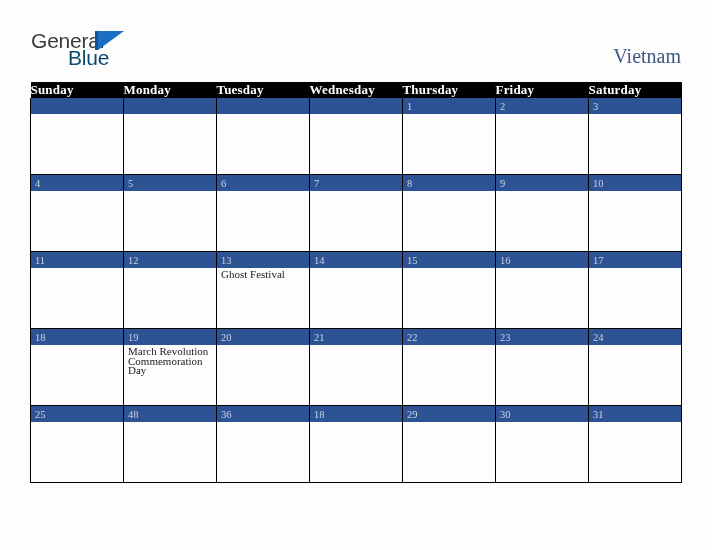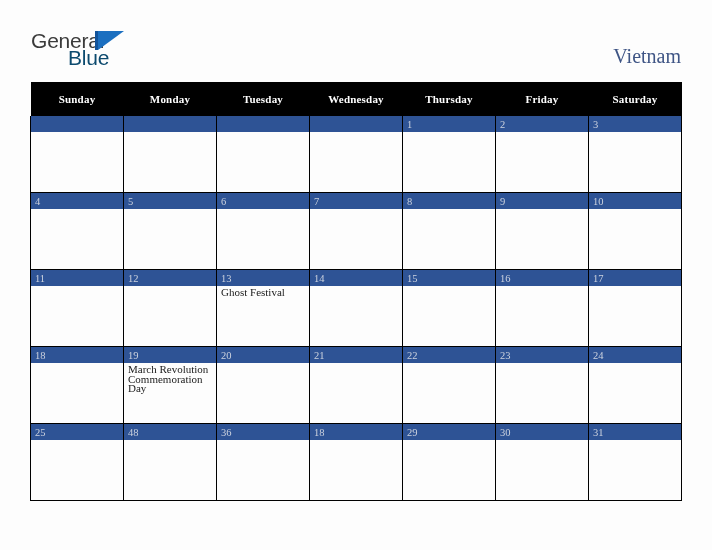--- a/index.html
+++ b/index.html
@@ -102,26 +102,26 @@
     position: absolute;
     left: 30px;
     top: 82px;
     width: 652px;
     border-collapse: collapse;
     table-layout: fixed;
   }
   #calendar-grid th {
     background: #000000;
     color: #ffffff;
-    font-size: 11px;
+    font-size: 13px;
     font-weight: bold;
     font-family: "Liberation Serif", serif;
-    height: 34px;
+    height: 16px;
     padding: 0;
-    text-align: center;
+    text-align: left;
     border: none;
     letter-spacing: 0.2px;
   }
   #calendar-grid td {
     padding: 0;
     vertical-align: top;
     border-left: 1px solid #000000;
     border-right: 1px solid #000000;
     border-bottom: 1px solid #000000;
     height: 76px;

